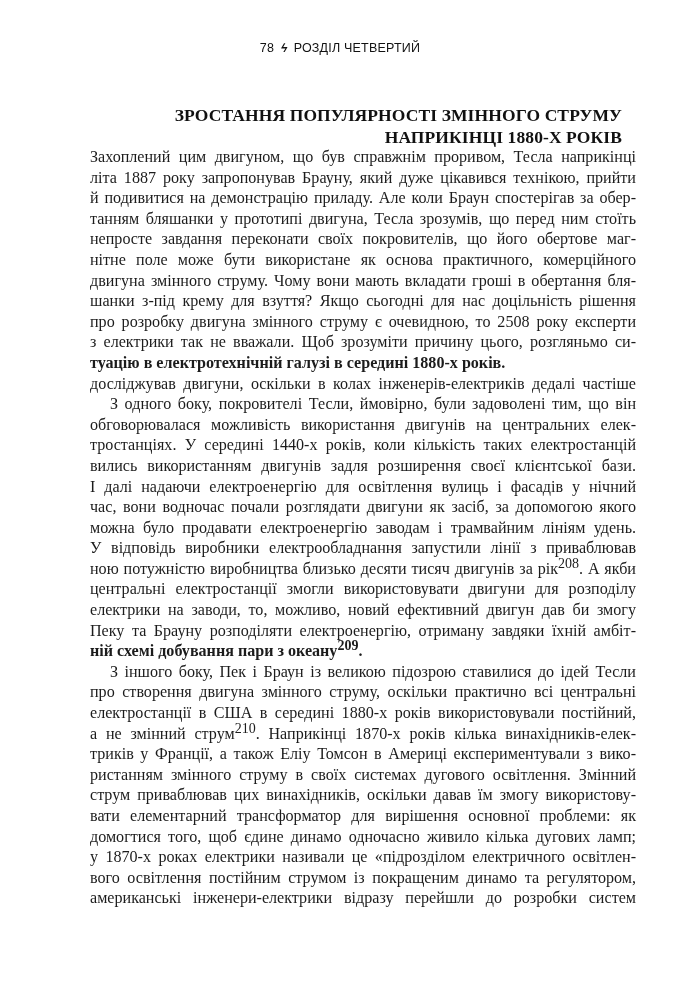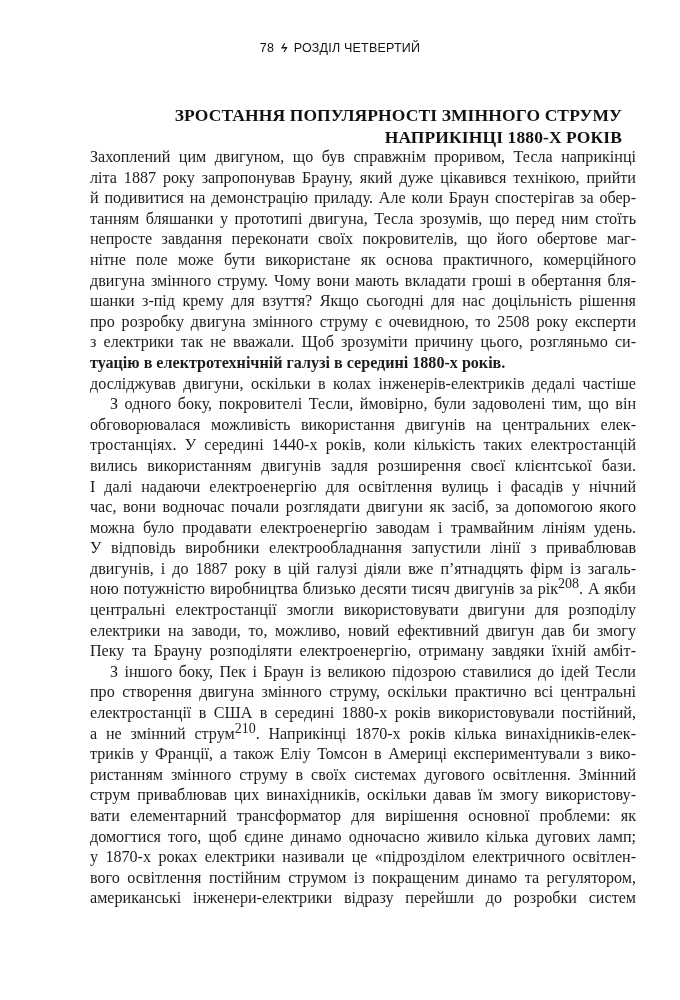--- a/index.html
+++ b/index.html
@@ -108,25 +108,25 @@
     <div>
       <div class="line">досліджував двигуни, оскільки в колах інженерів-електриків дедалі частіше</div>
       <div class="line indent">З одного боку, покровителі Тесли, ймовірно, були задоволені тим, що він</div>
       <div class="line">обговорювалася можливість використання двигунів на центральних елек-</div>
       <div class="line">тростанціях. У середині 1440-х років, коли кількість таких електростанцій</div>
       <div class="line">вились використанням двигунів задля розширення своєї клієнтської бази.</div>
       <div class="line">І далі надаючи електроенергію для освітлення вулиць і фасадів у нічний</div>
       <div class="line">час, вони водночас почали розглядати двигуни як засіб, за допомогою якого</div>
       <div class="line">можна було продавати електроенергію заводам і трамвайним лініям удень.</div>
       <div class="line">У відповідь виробники електрообладнання запустили лінії з приваблював</div>
-      <div class="line">двигунів, і до 1887 року в цій галузі діяли вже п’ятнадцять фірм із загаль-</div>
       <div class="line">ною потужністю виробництва близько десяти тисяч двигунів за рік<sup>208</sup>. А якби</div>
       <div class="line">центральні електростанції змогли використовувати двигуни для розподілу</div>
       <div class="line">електрики на заводи, то, можливо, новий ефективний двигун дав би змогу</div>
       <div class="line">Пеку та Брауну розподіляти електроенергію, отриману завдяки їхній амбіт-</div>
+      <div class="line last">ній схемі добування пари з океану<sup>209</sup>.</div>
     </div>
     <div>
       <div class="line indent">З іншого боку, Пек і Браун із великою підозрою ставилися до ідей Тесли</div>
       <div class="line">про створення двигуна змінного струму, оскільки практично всі центральні</div>
       <div class="line">електростанції в США в середині 1880-х років використовували постійний,</div>
       <div class="line">а не змінний струм<sup>210</sup>. Наприкінці 1870-х років кілька винахідників-елек-</div>
       <div class="line">триків у Франції, а також Еліу Томсон в Америці експериментували з вико-</div>
       <div class="line">ристанням змінного струму в своїх системах дугового освітлення. Змінний</div>
       <div class="line">струм приваблював цих винахідників, оскільки давав їм змогу використову-</div>
       <div class="line">вати елементарний трансформатор для вирішення основної проблеми: як</div>

